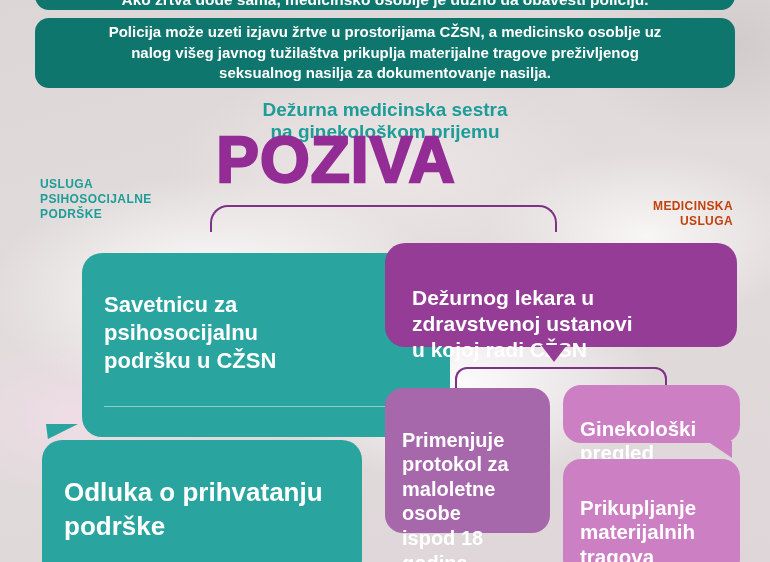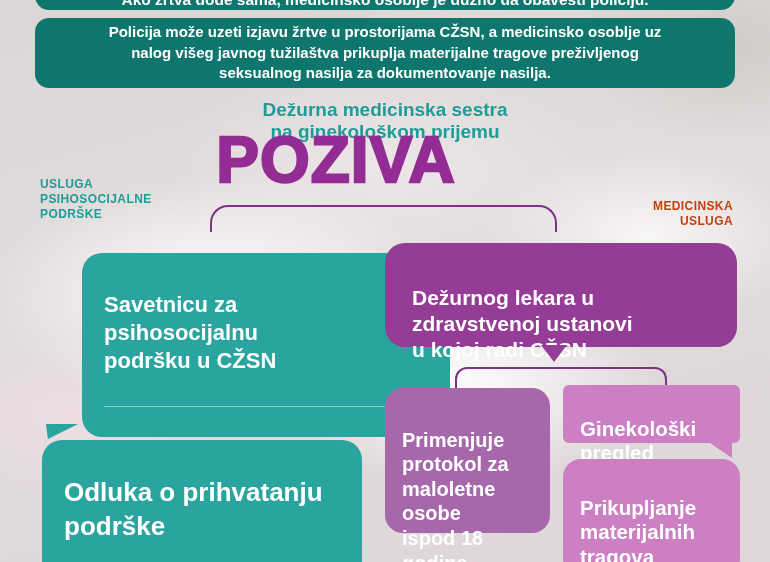--- a/index.html
+++ b/index.html
@@ -66,21 +66,21 @@
   .card-decision .card-title{font-size:26px;line-height:1.3;}
   .card-decision .divider{margin:12px 0 10px;}
 
   .card-doctor{left:385px;top:243px;width:352px;height:104px;background:#943c96;
     border-radius:20px;padding:16px 27px;font-size:21px;font-weight:bold;line-height:1.24;}
 
   .card-protocol{left:385px;top:388px;width:165px;height:145px;background:#a668ab;
     border-radius:18px;padding:15px 17px;font-size:20px;font-weight:bold;line-height:1.23;}
 
   .card-gyno{left:563px;top:385px;width:177px;height:58px;background:#cd7fc4;
-    border-radius:6px;padding:8px 17px;font-size:20.5px;font-weight:bold;line-height:1.18;}
+    border-radius:18px;padding:8px 17px;font-size:20.5px;font-weight:bold;line-height:1.18;}
 
   .card-traces{left:563px;top:459px;width:177px;height:118px;background:#cd7fc4;
     border-radius:18px;padding:12px 17px;font-size:20.5px;font-weight:bold;line-height:1.2;}
 
   .tail{position:absolute;}
   .tail-counselor{left:46px;top:424px;width:32px;height:15px;background:#2aa49e;
     clip-path:polygon(0 0,100% 0,6% 100%);}
   .tail-doctor{left:541px;top:345px;width:26px;height:17px;background:#943c96;
     clip-path:polygon(0 0,100% 0,50% 100%);}
   .tail-gyno{left:707px;top:441px;width:25px;height:17px;background:#cd7fc4;

